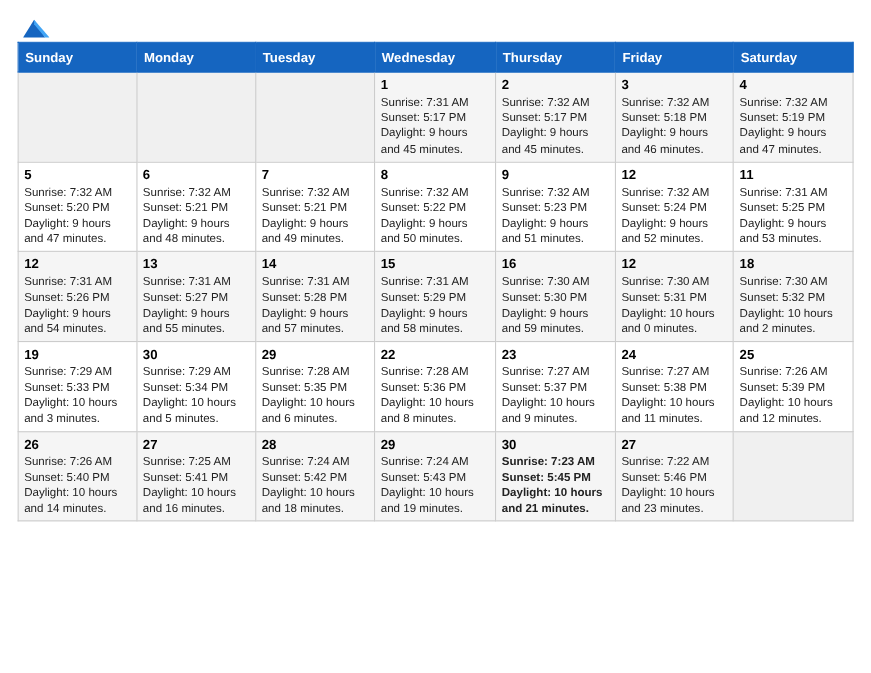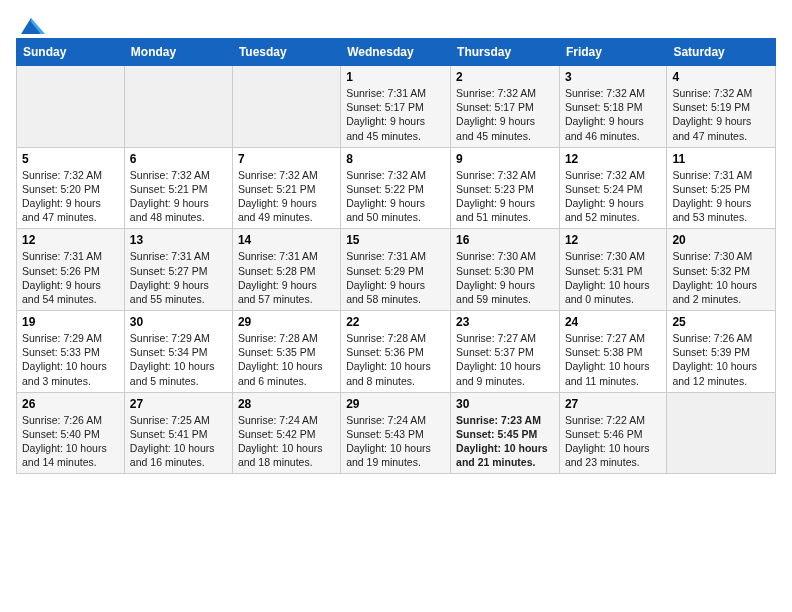--- a/index.html
+++ b/index.html
@@ -229,21 +229,21 @@
 and 59 minutes.</div>
         </td>
         <td>
           <span class="day-number">12</span>
           <div class="cell-content" style="white-space: pre-line;">Sunrise: 7:30 AM
 Sunset: 5:31 PM
 Daylight: 10 hours
 and 0 minutes.</div>
         </td>
         <td>
-          <span class="day-number">20</span>
+          <span class="day-number">18</span>
           <div class="cell-content" style="white-space: pre-line;">Sunrise: 7:30 AM
 Sunset: 5:32 PM
 Daylight: 10 hours
 and 2 minutes.</div>
         </td>
       </tr>
       <tr>
         <td>
           <span class="day-number">19</span>
           <div class="cell-content" style="white-space: pre-line;">Sunrise: 7:29 AM

